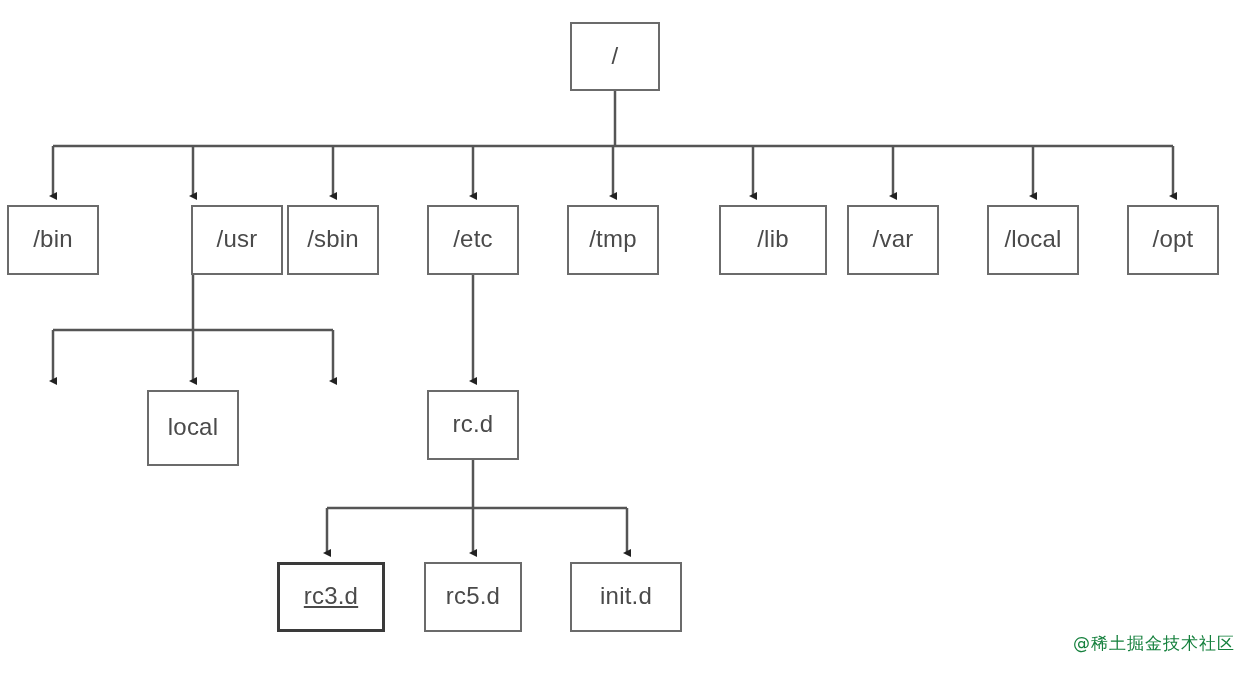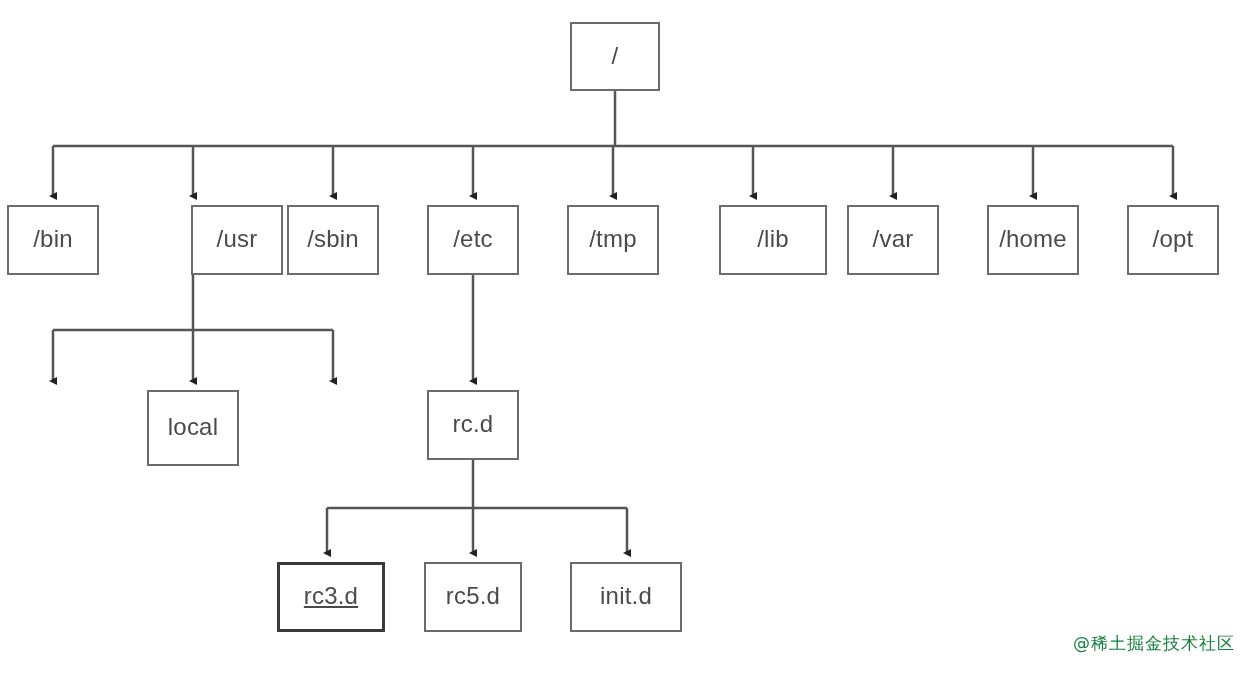--- a/index.html
+++ b/index.html
@@ -124,21 +124,21 @@
   <div class="node-box" style="left:567px;top:205px;width:92px;height:70px;">
     <span class="node-label">/tmp</span>
   </div>
   <div class="node-box" style="left:707px;top:205px;width:108px;height:70px;margin-left:12px;">
     <span class="node-label">/lib</span>
   </div>
   <div class="node-box" style="left:847px;top:205px;width:92px;height:70px;">
     <span class="node-label">/var</span>
   </div>
   <div class="node-box" style="left:987px;top:205px;width:92px;height:70px;">
-    <span class="node-label">/home</span>
+    <span class="node-label">/local</span>
   </div>
   <div class="node-box" style="left:1127px;top:205px;width:92px;height:70px;">
     <span class="node-label">/opt</span>
   </div>
 
   <div class="node-box" style="left:147px;top:390px;width:92px;height:76px;align-items:center;">
     <span class="node-label">local</span>
   </div>
   <div class="node-box" style="left:427px;top:390px;width:92px;height:70px;">
     <span class="node-label">rc.d</span>

